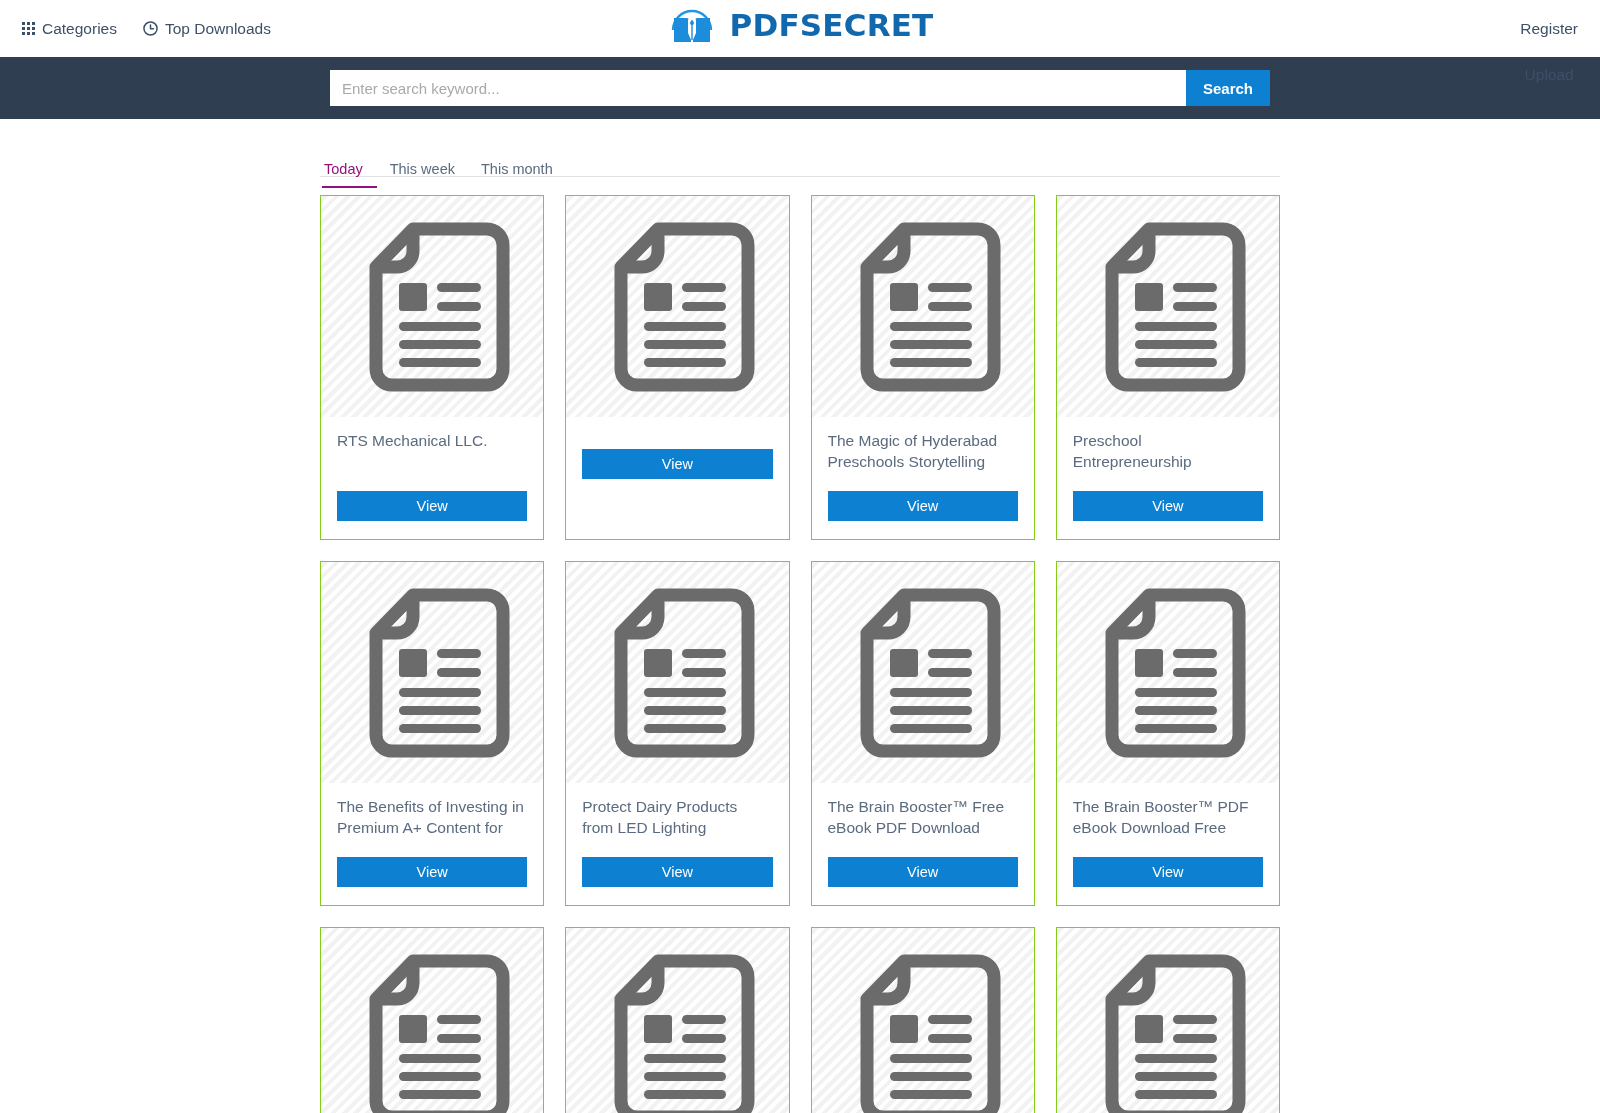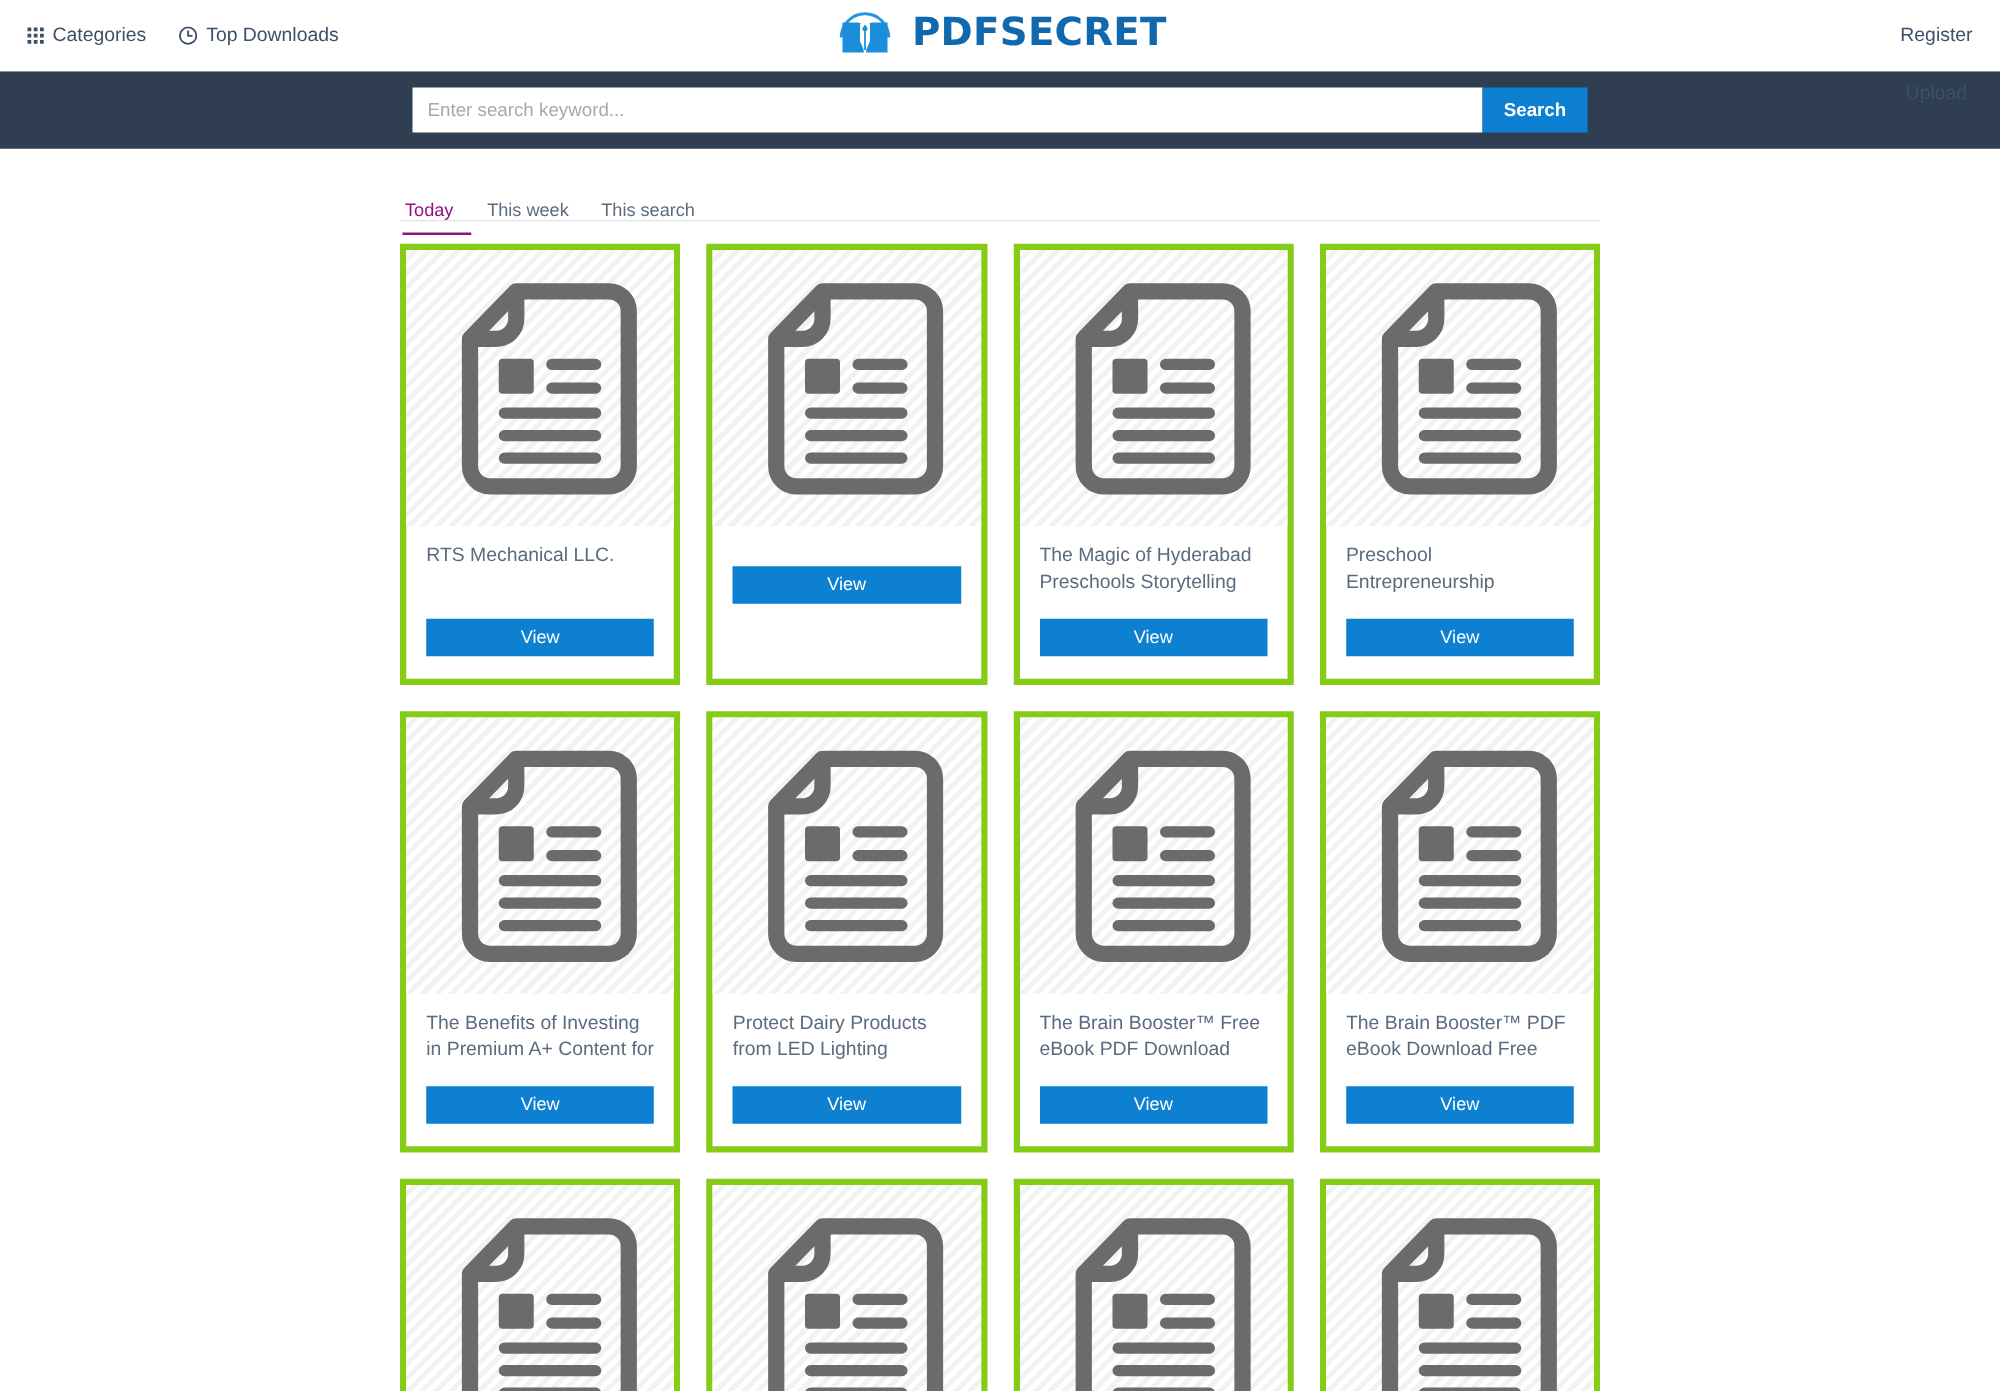--- a/index.html
+++ b/index.html
@@ -163,21 +163,21 @@
   }
 
   
   .grid {
     display: grid;
     grid-template-columns: repeat(4, 1fr);
     column-gap: 21px;
     row-gap: 21px;
   }
   .card {
-    border: 5px solid #84cc16;
+    border: 1px solid #84cc16;
     background: #fff;
     display: flex;
     flex-direction: column;
     overflow: hidden;
   }
   .thumb {
     height: 221px;
     background-color: #fbfbfb;
     background-image: repeating-linear-gradient(
       -45deg,
@@ -290,21 +290,21 @@
       <button class="search-btn">Search</button>
     </form>
   </div>
 
   <div class="content">
 
 
     <div class="tabs">
       <div class="tab active">Today</div>
       <div class="tab">This week</div>
-      <div class="tab">This search</div>
+      <div class="tab">This month</div>
     </div>
 
     <div class="grid" id="doc-grid">
   <div class="card">
     <div class="thumb">
       <svg width="170" height="180" viewBox="0 0 170 180">
         <path d="M66 12 L140 12 a16 16 0 0 1 16 16 L156 152 a16 16 0 0 1 -16 16 L45 168 a16 16 0 0 1 -16 -16 L29 50 Z" fill="none" stroke="#6b6b6b" stroke-width="13" stroke-linejoin="round"></path>
         <path d="M66 12 L66 34 a16 16 0 0 1 -16 16 L29 50" fill="none" stroke="#6b6b6b" stroke-width="13" stroke-linejoin="round"></path>
         <rect x="52" y="66" width="28" height="28" rx="3" fill="#6b6b6b"></rect>
         <rect x="90" y="66" width="44" height="9" rx="4.5" fill="#6b6b6b"></rect>

